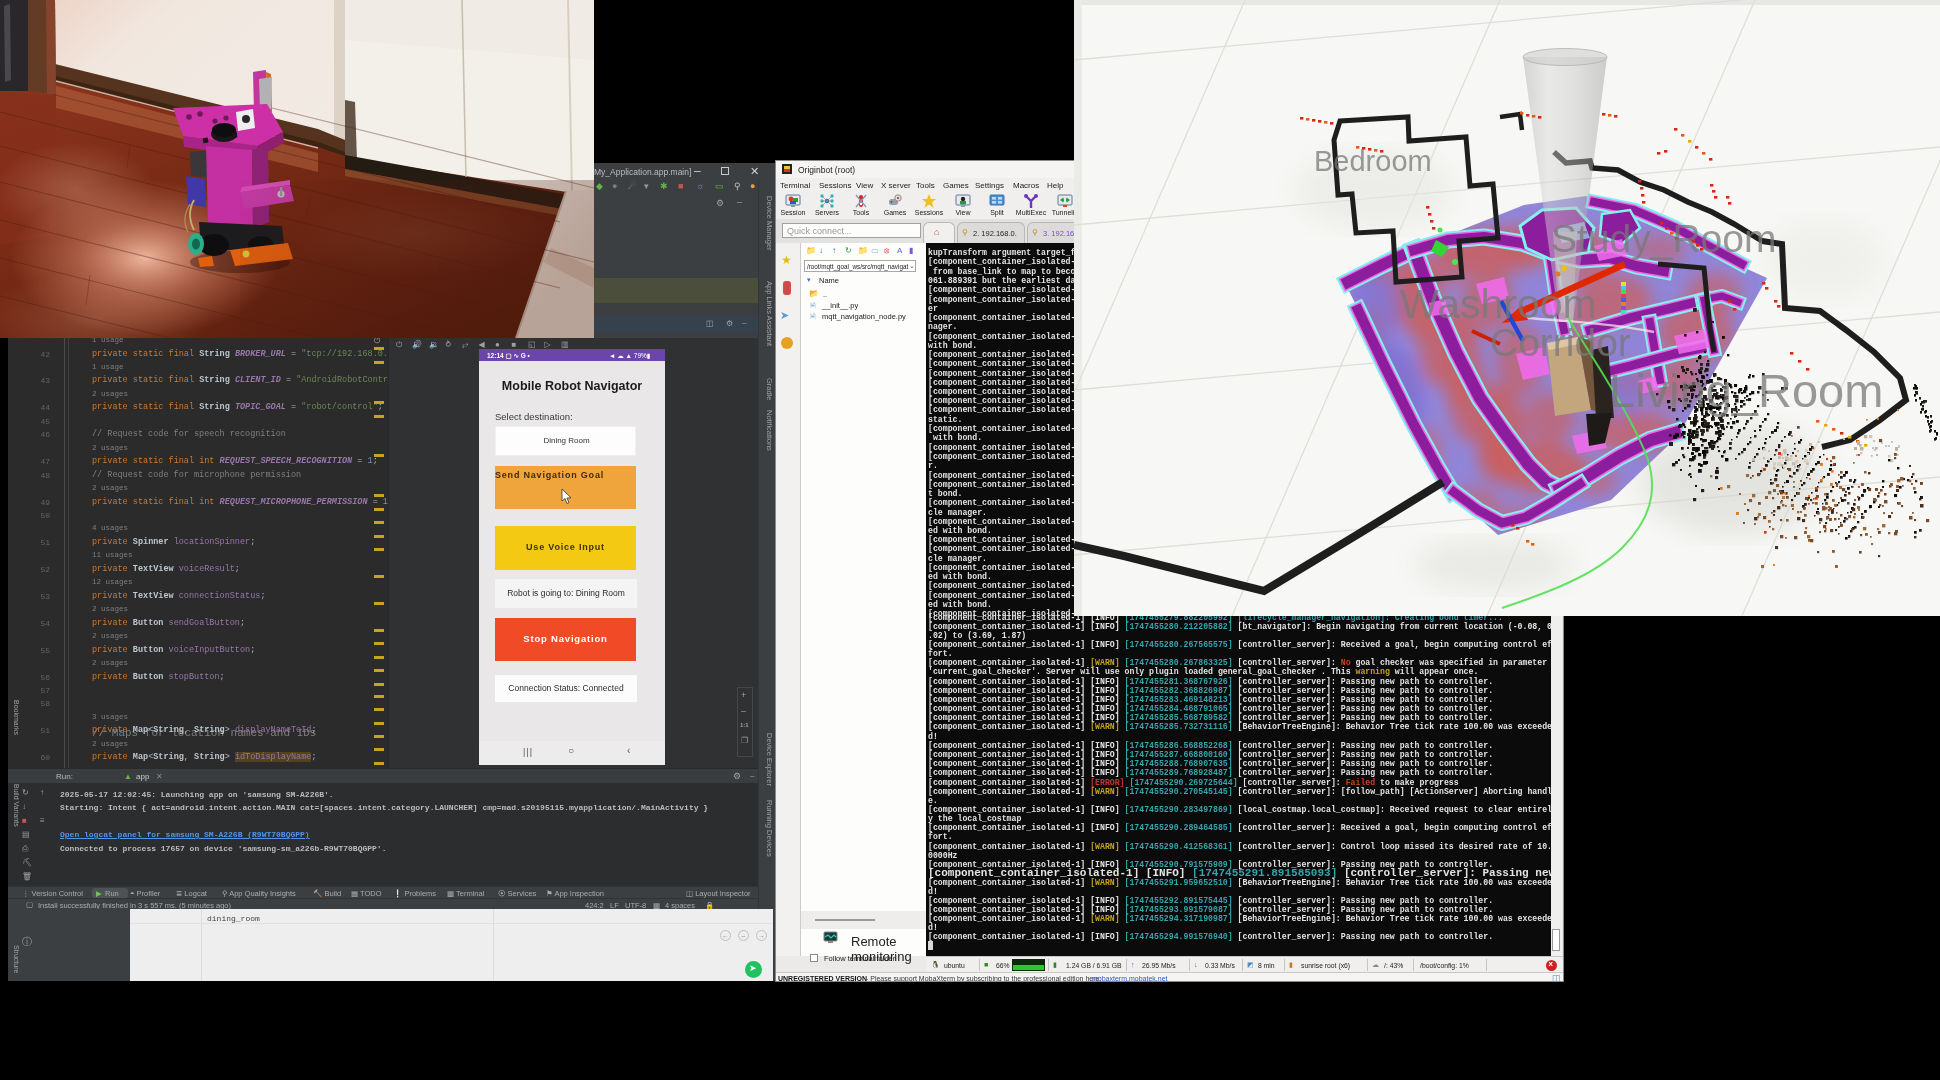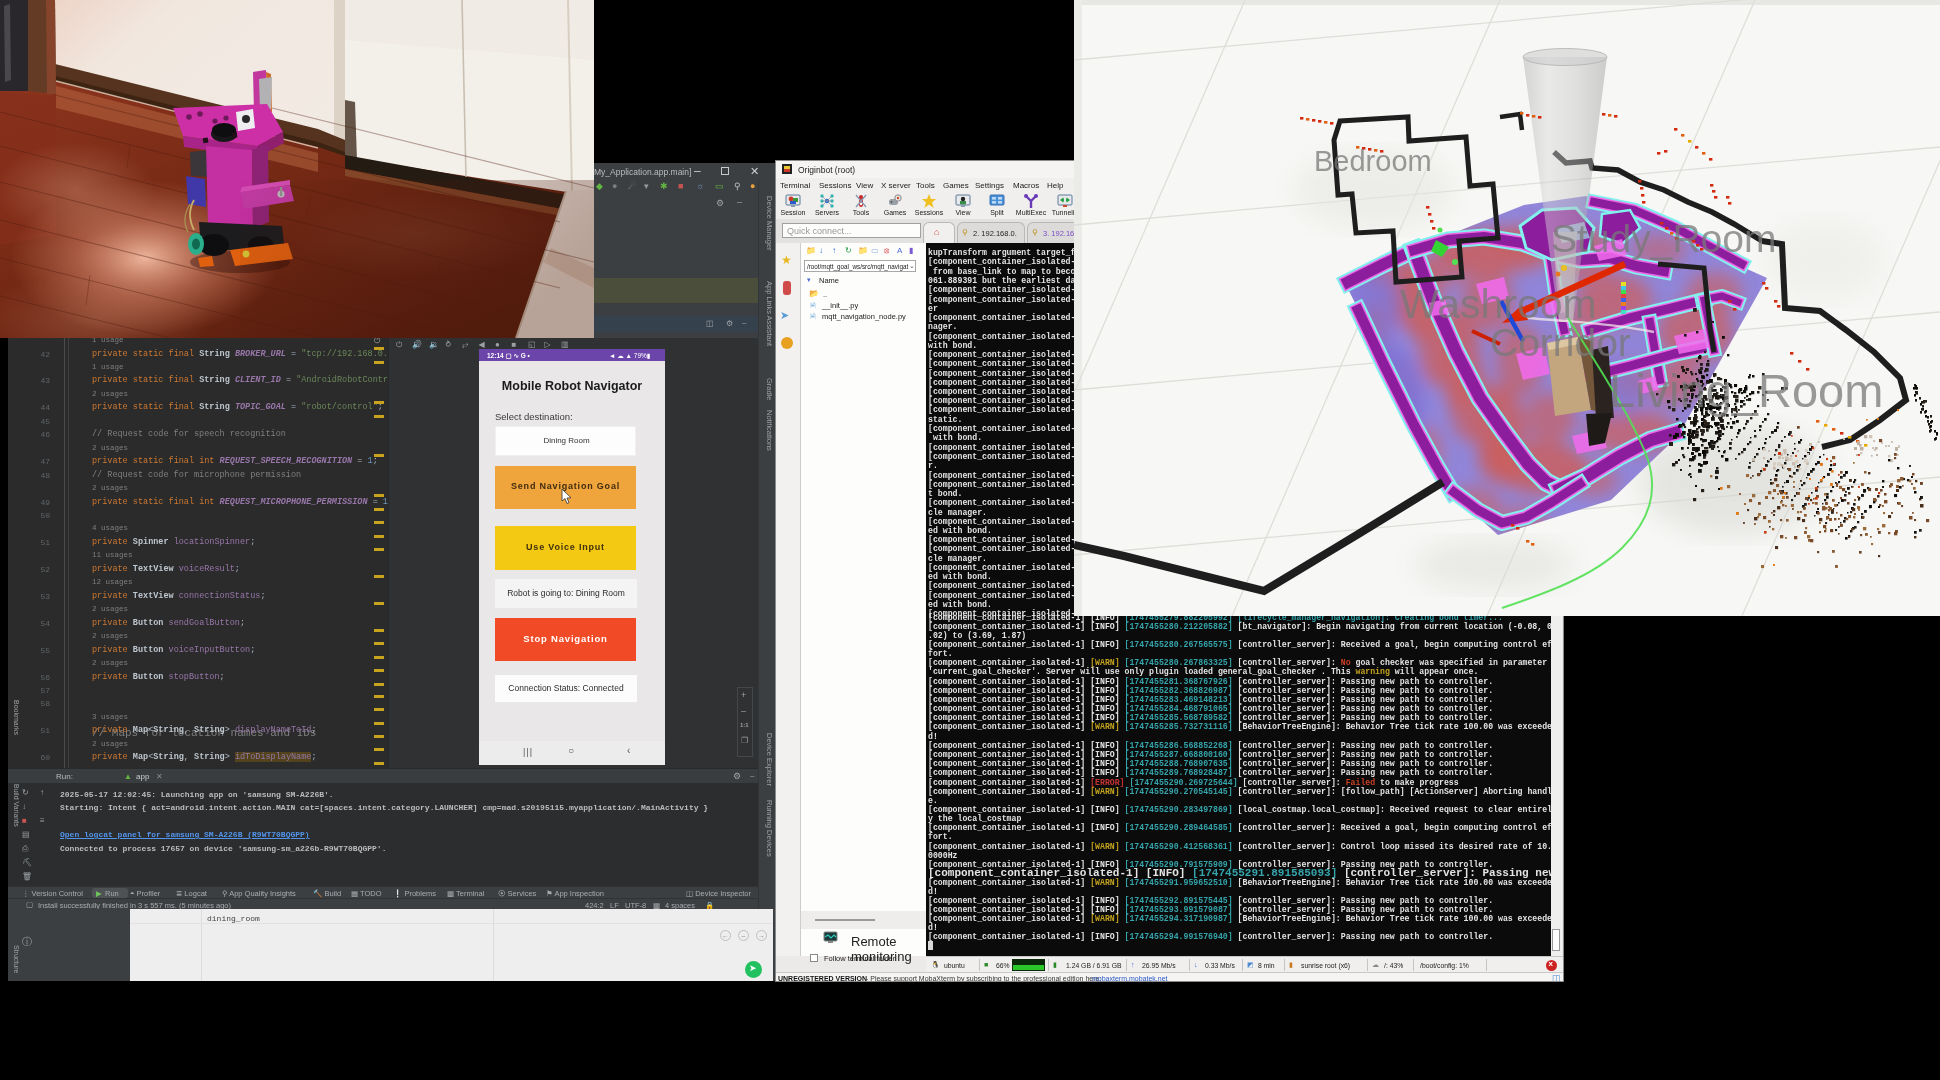--- a/index.html
+++ b/index.html
@@ -144,21 +144,21 @@
       <div class="abs" style="left:0;top:0;width:186px;height:12px;background:#6b45a9;color:#fff;font-size:6.5px">
         <span class="abs" style="left:8px;top:2.5px;font-weight:bold">12:14 ▢ ∿ G •</span>
         <span class="abs" style="left:130px;top:2.5px">◄︎ ☁ ▲ 79%▮</span>
       </div>
       <div class="abs" style="left:0;top:30px;width:186px;text-align:center;font-size:12.5px;font-weight:bold;color:#1b1b1b">Mobile Robot Navigator</div>
       <div class="abs" style="left:16px;top:62px;font-size:9.5px;color:#3a3a3a">Select destination:</div>
       <div class="abs" style="left:16px;top:77px;width:141px;height:30px;background:#fdfdfd;border:1px solid #f0f0f0">
         <div class="abs" style="left:0;top:9px;width:141px;text-align:center;font-size:8px;color:#333">Dining Room</div>
       </div>
       <div class="abs" style="left:16px;top:117px;width:141px;height:43px;background:#f0a43c">
-        <div class="abs" style="left:0;top:15px;width:141px;text-align:center;font-size:9px;font-weight:bold;letter-spacing:.8px;color:#3f2c10">Send Navigation Goal</div>
+        <div class="abs" style="left:0;top:4px;width:141px;text-align:left;font-size:9px;font-weight:bold;letter-spacing:.8px;color:#3f2c10">Send Navigation Goal</div>
       </div>
       <div class="abs" style="left:16px;top:177px;width:141px;height:44px;background:#f4c913">
         <div class="abs" style="left:0;top:16px;width:141px;text-align:center;font-size:9px;font-weight:bold;letter-spacing:.8px;color:#40300c">Use Voice Input</div>
       </div>
       <div class="abs" style="left:16px;top:230px;width:142px;height:29px;background:#f5f4f4">
         <div class="abs" style="left:0;top:9px;width:142px;text-align:center;font-size:8.5px;color:#2c2c2c">Robot is going to: Dining Room</div>
       </div>
       <div class="abs" style="left:16px;top:269px;width:141px;height:43px;background:#f04a26">
         <div class="abs" style="left:0;top:15px;width:141px;text-align:center;font-size:9.5px;font-weight:bold;letter-spacing:.8px;color:#fff">Stop Navigation</div>
       </div>
@@ -204,21 +204,21 @@
       <span class="abs" style="left:97px;top:2px;color:#a8acb0">Run</span>
       <span class="abs" style="left:122px;top:2px;color:#a8acb0">◓ Profiler</span>
       <span class="abs" style="left:168px;top:2px;color:#a8acb0">≣ Logcat</span>
       <span class="abs" style="left:214px;top:2px;color:#a8acb0">⚲ App Quality Insights</span>
       <span class="abs" style="left:305px;top:2px;color:#a8acb0">🔨 Build</span>
       <span class="abs" style="left:343px;top:2px;color:#a8acb0">▦ TODO</span>
       <span class="abs" style="left:385px;top:2px;color:#a8acb0">❕ Problems</span>
       <span class="abs" style="left:439px;top:2px;color:#a8acb0">▩ Terminal</span>
       <span class="abs" style="left:490px;top:2px;color:#a8acb0">⦿ Services</span>
       <span class="abs" style="left:538px;top:2px;color:#a8acb0">⚑ App Inspection</span>
-      <span class="abs" style="left:678px;top:2px;color:#a8acb0">◫ Device Inspector</span>
+      <span class="abs" style="left:678px;top:2px;color:#a8acb0">◫ Layout Inspector</span>
     </div>
     <div class="abs" style="left:0;top:735px;width:750px;height:11px;background:#3c3f41;border-top:1px solid #323232;color:#a8acb0;font-size:7.5px">
       <span class="abs" style="left:18px;top:1px">▢</span>
       <span class="abs" style="left:30px;top:1.5px">Install successfully finished in 3 s 557 ms. (5 minutes ago)</span>
       <span class="abs" style="left:577px;top:1.5px">424:2</span>
       <span class="abs" style="left:602px;top:1.5px">LF</span>
       <span class="abs" style="left:617px;top:1.5px">UTF-8</span>
       <span class="abs" style="left:645px;top:1.5px">▩</span>
       <span class="abs" style="left:657px;top:1.5px">4 spaces</span>
       <span class="abs" style="left:697px;top:1.5px">🔒</span>

